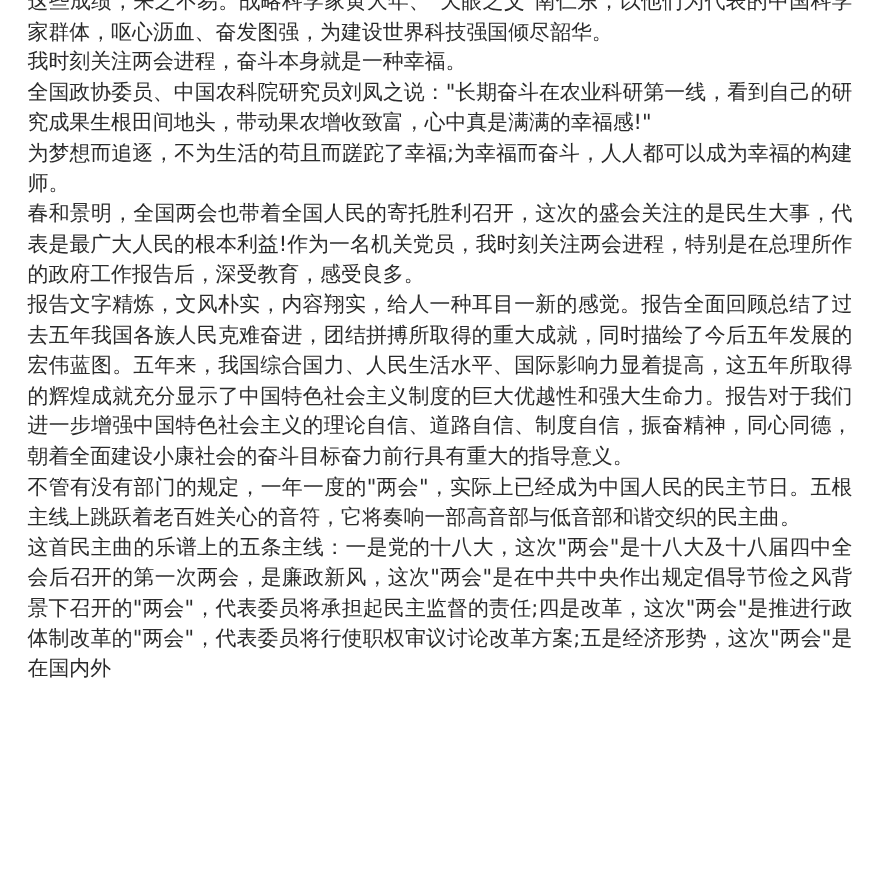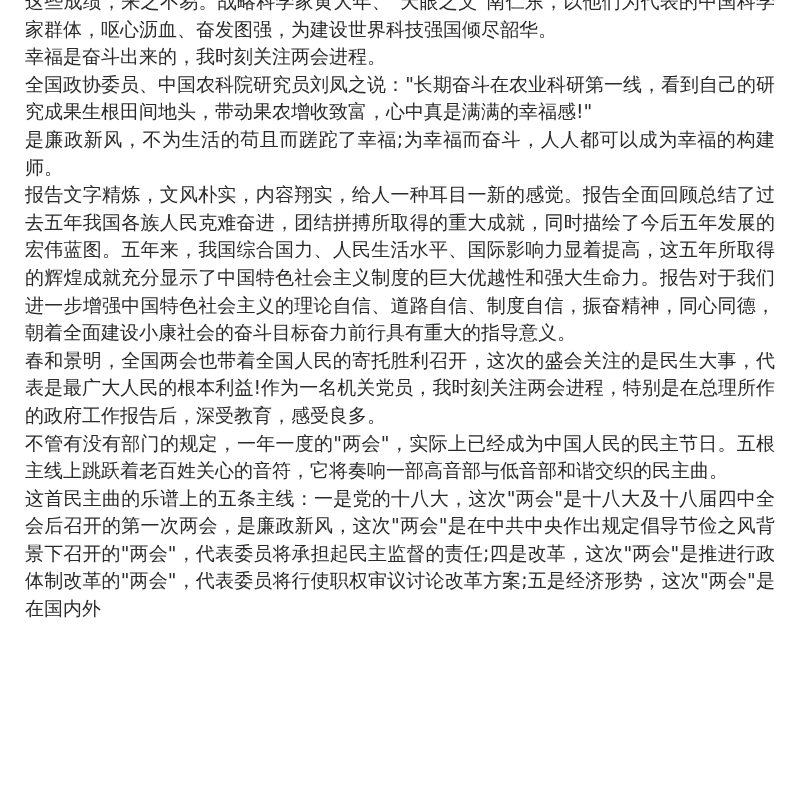--- a/index.html
+++ b/index.html
@@ -29,21 +29,21 @@
     padding: 0;
     text-indent: 0;
   }
 </style>
 </head>
 <body>
 
 <div class="page" style="background: rgb(255, 255, 255);">
   <div class="text-content" style="color: rgb(43, 43, 43);">
       <p class="para">这些成绩，来之不易。战略科学家黄大年、"天眼之父"南仁东，以他们为代表的中国科学家群体，呕心沥血、奋发图强，为建设世界科技强国倾尽韶华。</p>
-      <p class="para">幸福是奋斗出来的，我时刻关注两会进程。</p>
+      <p class="para">我时刻关注两会进程，奋斗本身就是一种幸福。</p>
       <p class="para">全国政协委员、中国农科院研究员刘凤之说："长期奋斗在农业科研第一线，看到自己的研究成果生根田间地头，带动果农增收致富，心中真是满满的幸福感!"</p>
-      <p class="para">是廉政新风，不为生活的苟且而蹉跎了幸福;为幸福而奋斗，人人都可以成为幸福的构建师。</p>
+      <p class="para">为梦想而追逐，不为生活的苟且而蹉跎了幸福;为幸福而奋斗，人人都可以成为幸福的构建师。</p>
+      <p class="para">春和景明，全国两会也带着全国人民的寄托胜利召开，这次的盛会关注的是民生大事，代表是最广大人民的根本利益!作为一名机关党员，我时刻关注两会进程，特别是在总理所作的政府工作报告后，深受教育，感受良多。</p>
       <p class="para">报告文字精炼，文风朴实，内容翔实，给人一种耳目一新的感觉。报告全面回顾总结了过去五年我国各族人民克难奋进，团结拼搏所取得的重大成就，同时描绘了今后五年发展的宏伟蓝图。五年来，我国综合国力、人民生活水平、国际影响力显着提高，这五年所取得的辉煌成就充分显示了中国特色社会主义制度的巨大优越性和强大生命力。报告对于我们进一步增强中国特色社会主义的理论自信、道路自信、制度自信，振奋精神，同心同德，朝着全面建设小康社会的奋斗目标奋力前行具有重大的指导意义。</p>
-      <p class="para">春和景明，全国两会也带着全国人民的寄托胜利召开，这次的盛会关注的是民生大事，代表是最广大人民的根本利益!作为一名机关党员，我时刻关注两会进程，特别是在总理所作的政府工作报告后，深受教育，感受良多。</p>
       <p class="para">不管有没有部门的规定，一年一度的"两会"，实际上已经成为中国人民的民主节日。五根主线上跳跃着老百姓关心的音符，它将奏响一部高音部与低音部和谐交织的民主曲。</p>
       <p class="para">这首民主曲的乐谱上的五条主线：一是党的十八大，这次"两会"是十八大及十八届四中全会后召开的第一次两会，是廉政新风，这次"两会"是在中共中央作出规定倡导节俭之风背景下召开的"两会"，代表委员将承担起民主监督的责任;四是改革，这次"两会"是推进行政体制改革的"两会"，代表委员将行使职权审议讨论改革方案;五是经济形势，这次"两会"是在国内外</p>
     </div>
 </div>
 
 </body></html>

